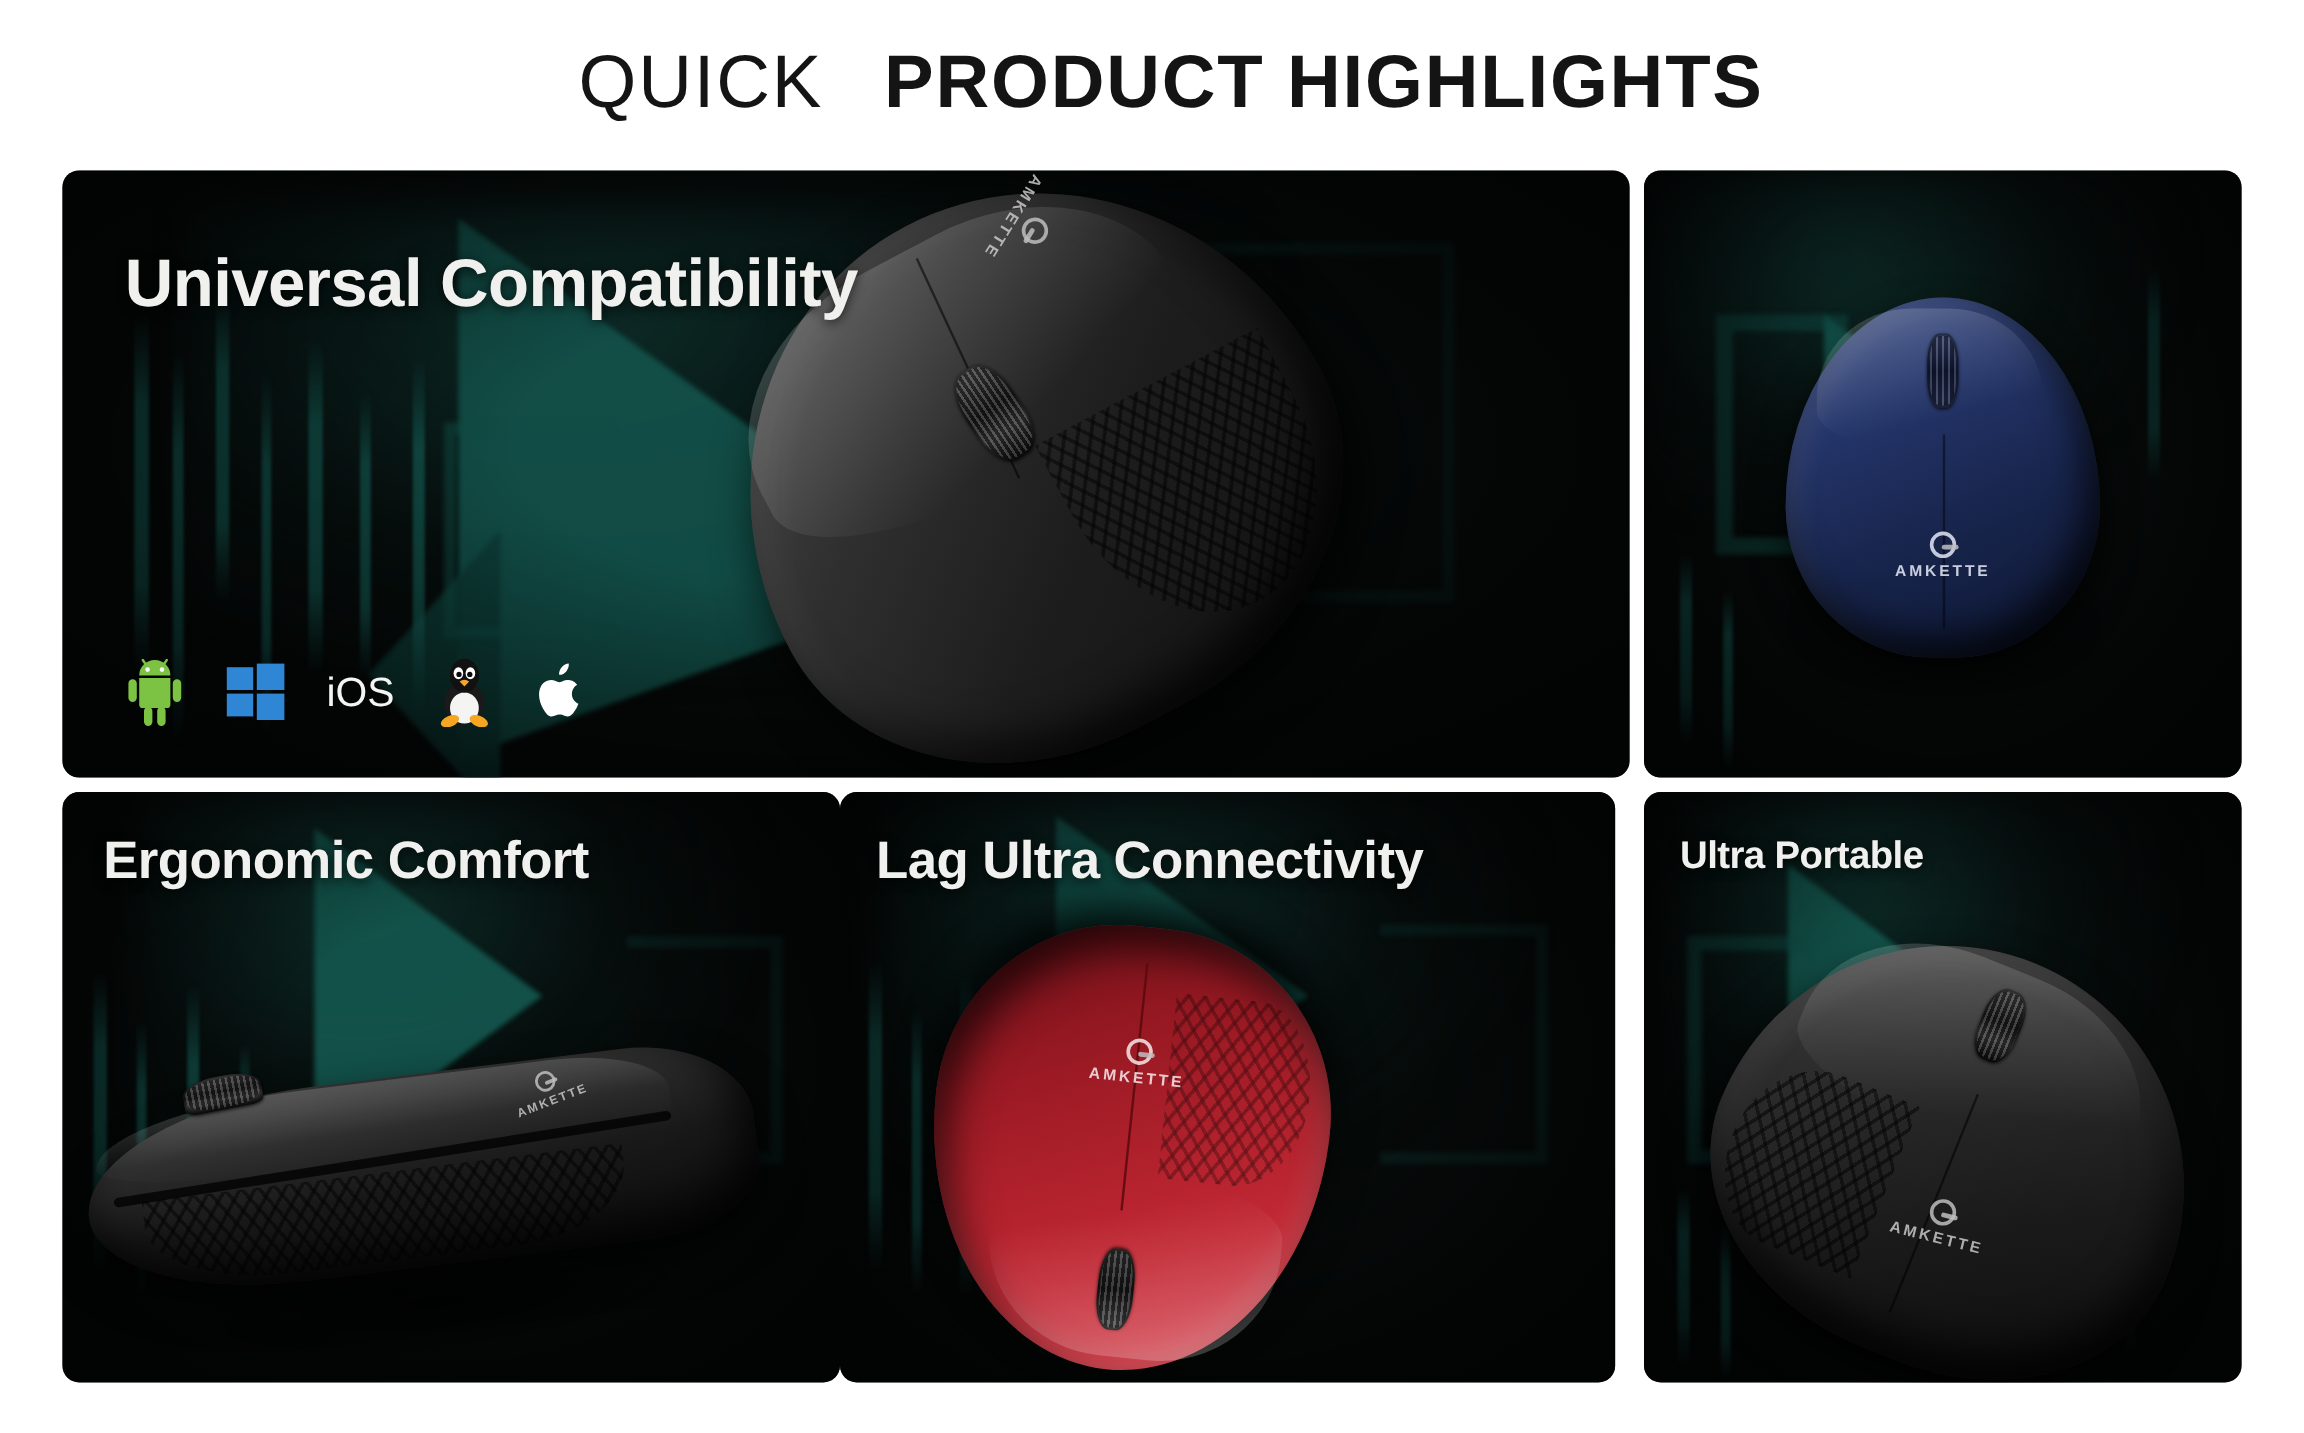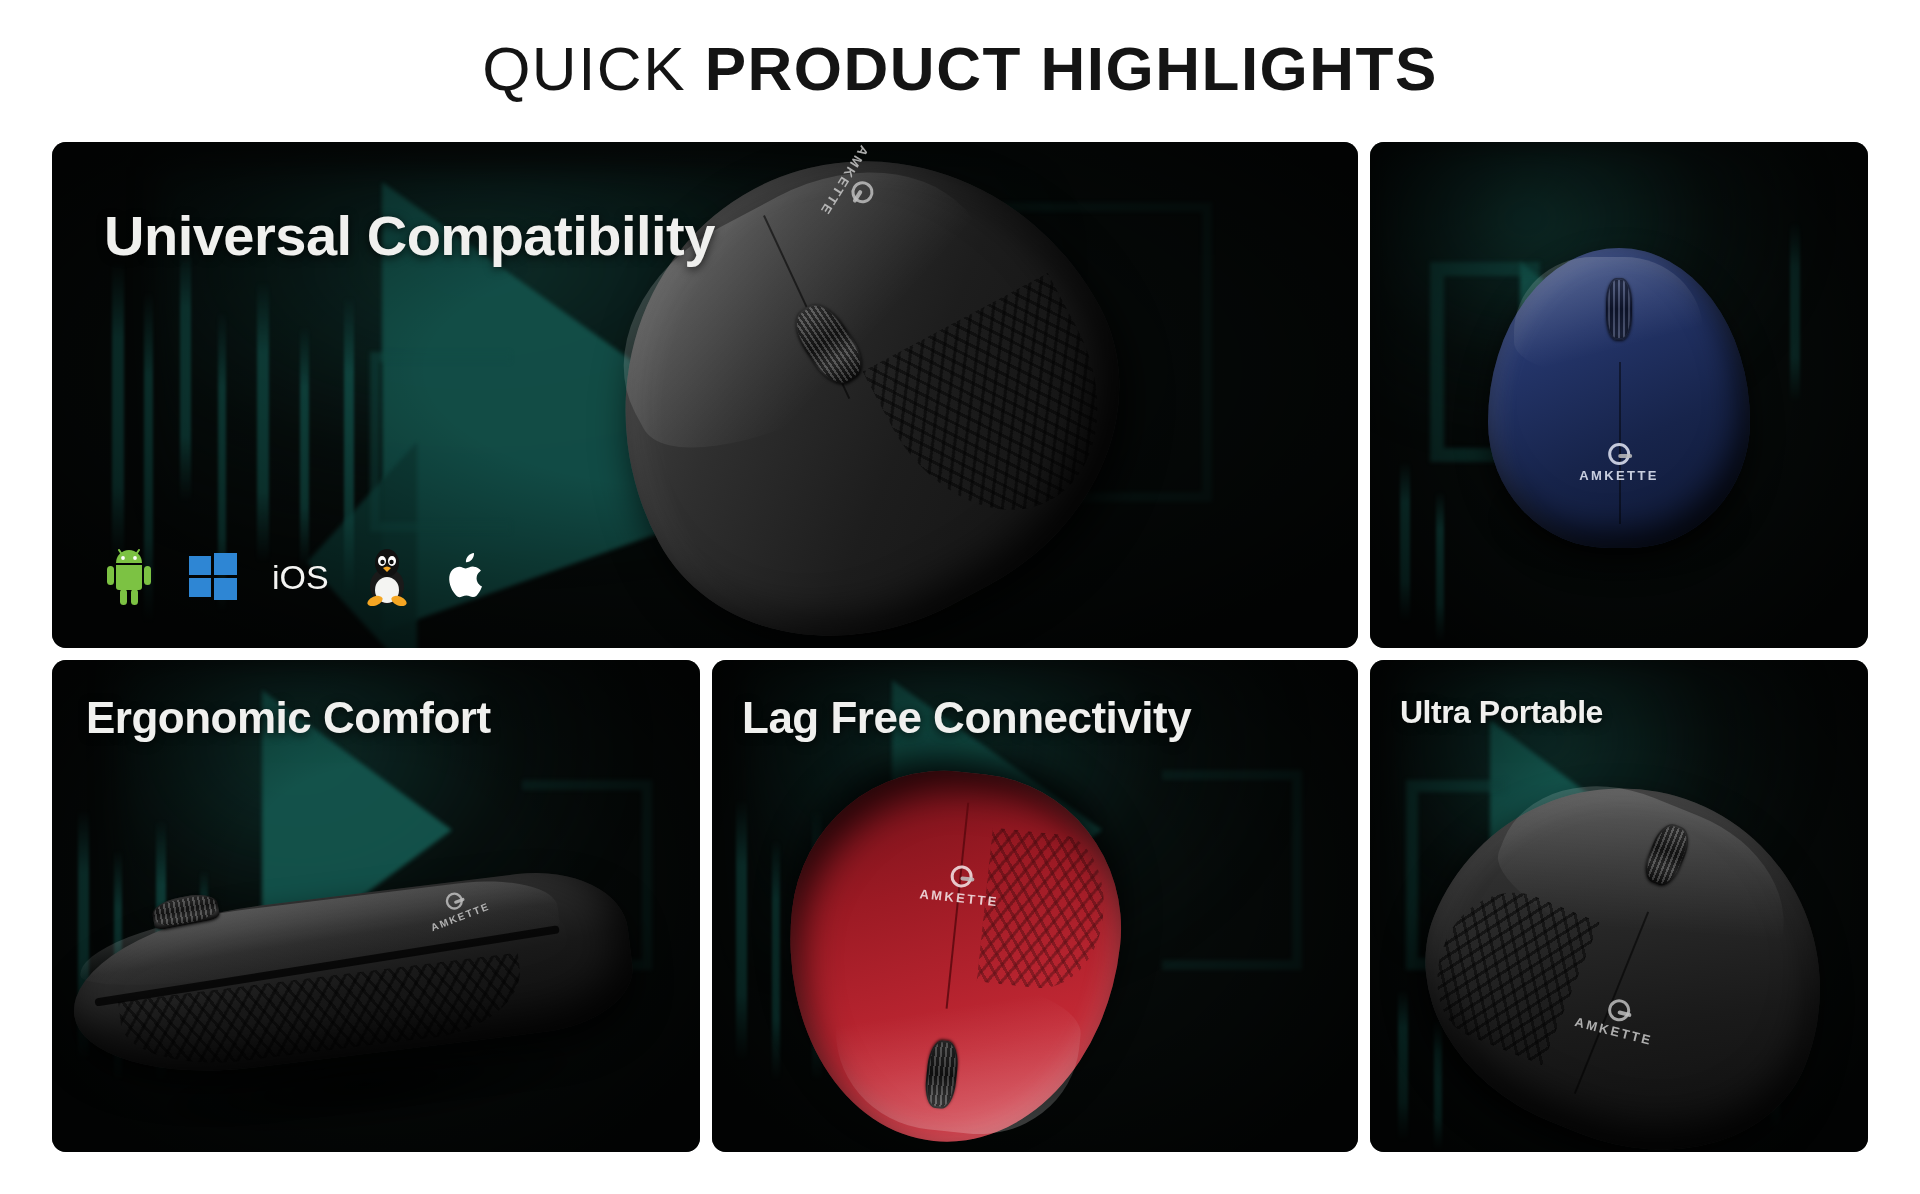--- a/index.html
+++ b/index.html
@@ -9,36 +9,36 @@
     font-family:"Liberation Sans", sans-serif;
     overflow:hidden;
   }
   .page { position:relative; width:1920px; height:1194px; }
 
   
   .title-bar {
     position:absolute; left:0; top:38px; width:1920px;
     text-align:center; white-space:nowrap;
   }
-  .title-bar span { font-size:62px; letter-spacing:1.5px; color:#141414; line-height:1; }
+  .title-bar span { font-size:62px; letter-spacing:1.5px; color:#141414; line-height:1;margin-left:32px; }
   .t-light { font-weight:300; }
   .t-bold  { font-weight:800; }
 
   
   .grid {
     position:absolute; left:52px; top:142px;
     width:1816px; height:1010px;
     display:grid;
     grid-template-columns: 1306px 498px;
     grid-template-rows: 506px 492px;
     column-gap:12px; row-gap:12px;
   }
   .cell-a { grid-column:1; grid-row:1; }
   .cell-b { grid-column:2; grid-row:1; }
-  .cell-c { grid-column:1; grid-row:2; display:grid; grid-template-columns:648px 646px; column-gap:12px; }
+  .cell-c { grid-column:1; grid-row:2; display:grid; grid-template-columns:648px 646px; }
   .cell-d { grid-column:2; grid-row:2; }
 
   .card {
     position:relative; overflow:hidden;
     border-radius:14px;
     background:#060a09;
     height:100%;
   }
 
   
@@ -313,21 +313,21 @@
           <div class="bg">
             <div class="glow" style="left:5%; top:0; width:85%; height:70%;"></div>
             <div class="tri" style="left:180px; top:20px; width:0; height:0; background:transparent; border-top:150px solid transparent; border-bottom:150px solid transparent; border-left:210px solid #14564e;"></div>
             <div class="bar" style="left:24px;  top:140px; width:11px; height:260px;"></div>
             <div class="bar" style="left:60px;  top:180px; width:8px;  height:240px;"></div>
             <div class="bar" style="left:100px; top:150px; width:10px; height:270px;"></div>
             <div class="bracket" style="left:450px; top:110px; width:140px; height:200px; border-left:0; opacity:.45;"></div>
             <div class="vig"></div>
           </div>
 
-          <div class="head head-d">Lag Free Connectivity</div>
+          <div class="head head-d">Lag Ultra Connectivity</div>
 
           <div class="mouse-wrap" style="left:76px; top:112px; width:330px; height:370px; transform:rotate(186deg);">
             <div class="m-shadow" style="left:20px; top:282px; width:290px; height:100px;"></div>
             <div class="m-body" style="background:linear-gradient(158deg,#d84450 0%, #c22834 30%, #9c1a24 66%, #6d0f17 100%); box-shadow:inset -12px -18px 36px rgba(0,0,0,.72), inset 8px 10px 26px rgba(255,255,255,.12), 0 16px 34px rgba(0,0,0,.78);"></div>
             <div class="m-gloss" style="left:9%; top:3%; width:74%; height:42%; background:linear-gradient(165deg, rgba(255,255,255,.26), rgba(255,255,255,0) 72%); border-radius:50% 50% 60% 60% / 75% 75% 35% 35%;"></div>
             <div class="m-split" style="left:50%; top:36%; width:2px; height:56%; background:rgba(90,8,14,.85);"></div>
             <div class="m-wheel" style="left:45%; top:9%; width:30px; height:68px; background:linear-gradient(180deg,#5a5a5a,#161616 50%,#3a3a3a);"></div>
             <div class="m-grip" style="left:6%; top:44%; width:36%; height:42%; border-radius:60% 0 0 50% / 60% 0 0 60%; opacity:.5;"></div>
             <div class="brand" style="left:50%; top:64%; transform:translateX(-50%) rotate(180deg);">
               <div class="mark" style="border-color:rgba(240,220,222,.9);"></div>

